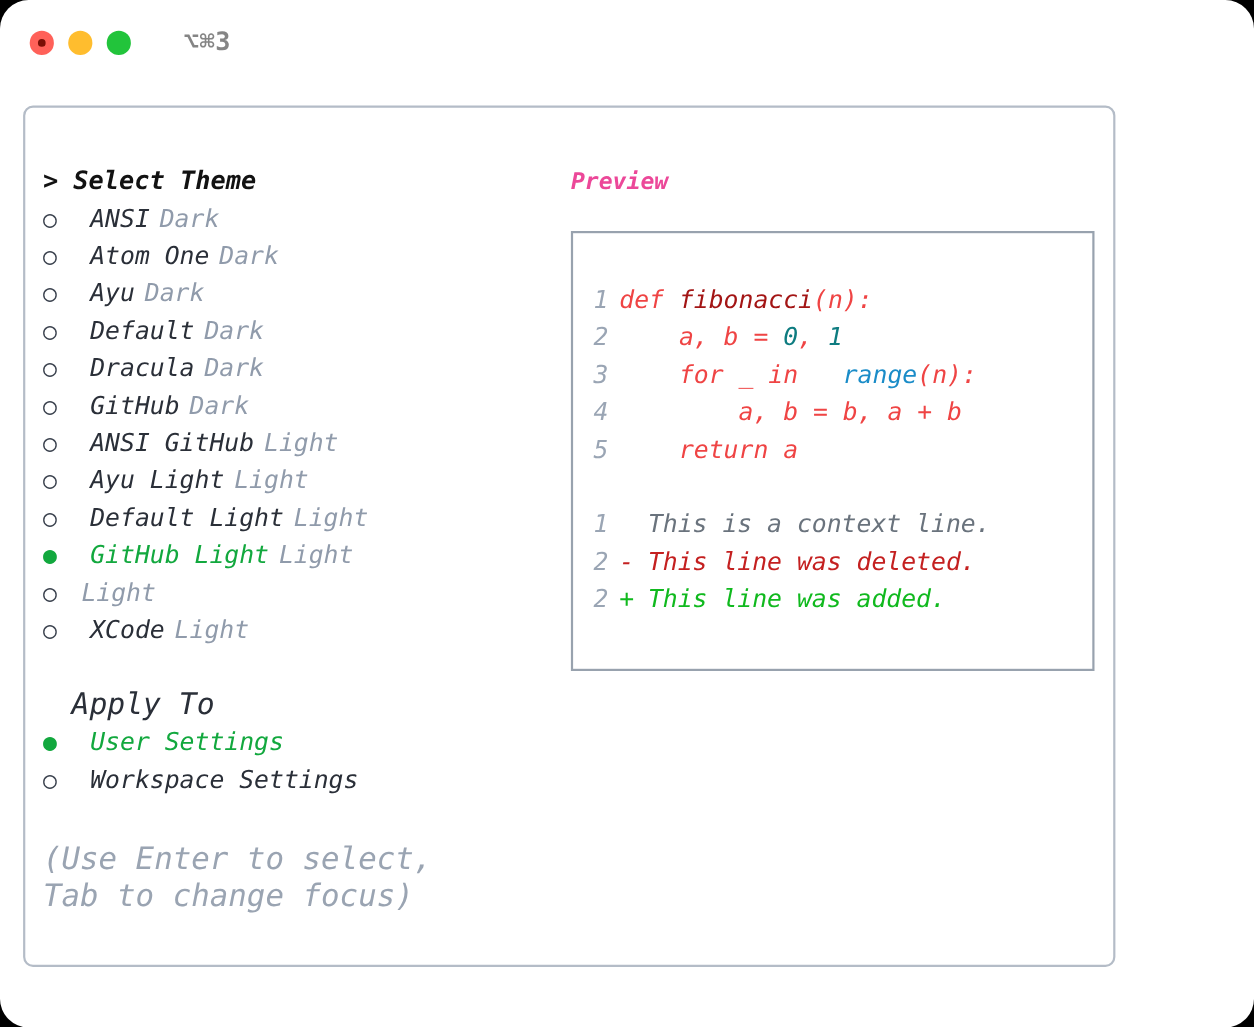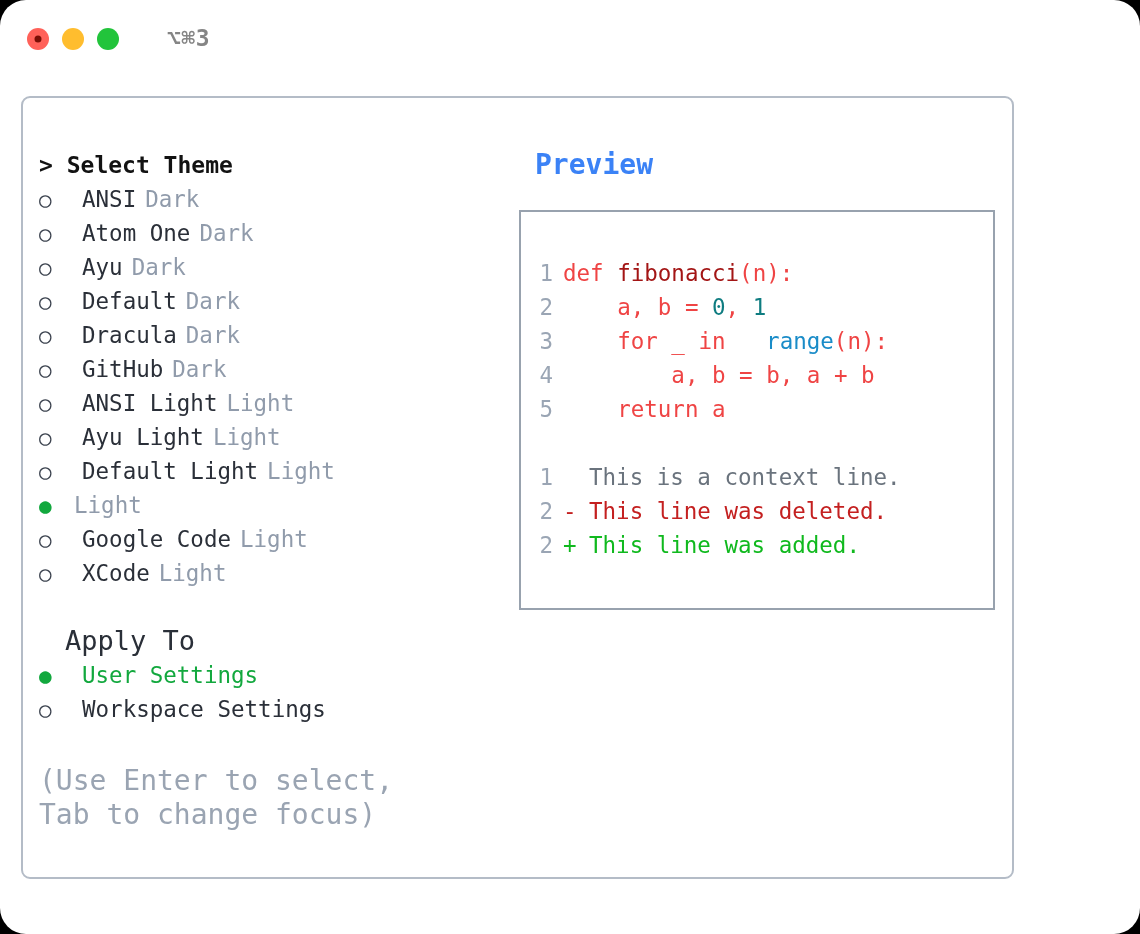--- a/index.html
+++ b/index.html
@@ -72,20 +72,21 @@
   
   .panel {
     position: absolute;
     left: 21px;
     top: 96px;
     width: 993px;
     height: 783px;
     border: 2px solid #b4bcc7;
     border-radius: 9px;
     background: #ffffff;
+    font-style: italic;
   }
 
   .content {
     position: absolute;
     left: 0; top: 0;
     width: 100%; height: 100%;
     padding: 50px 0 0 16px;
   }
 
   
@@ -142,26 +143,26 @@
     margin-top: 38px;
     font-size: 28px;
     line-height: 34px;
     color: #9aa4b2;
     width: 410px;
     white-space: pre-wrap;
   }
 
   
   .preview-title {
-    font-size: 28px;
+    font-size: 21px;
     font-weight: 700;
-    color: #3b82f6;
-    line-height: 34px;
-    height: 34px;
-    margin-left: 16px;
+    color: #ec4899;
+    line-height: 34px;
+    height: 34px;
+    margin-left: 0px;
   }
   .preview-box {
     margin-top: 28px;
     width: 476px;
     height: 400px;
     border: 2px solid #98a2ae;
     background: #ffffff;
     padding: 44px 0 0 0;
   }
   .code-line {
@@ -212,25 +213,25 @@
 
         <div class="col-left">
           <div class="section-header">&gt; Select Theme</div>
           <div id="theme-list">
               <div class="theme-row"><span class="marker">○</span><span class="theme-name">ANSI</span><span class="theme-kind">Dark</span></div>
               <div class="theme-row"><span class="marker">○</span><span class="theme-name">Atom One</span><span class="theme-kind">Dark</span></div>
               <div class="theme-row"><span class="marker">○</span><span class="theme-name">Ayu</span><span class="theme-kind">Dark</span></div>
               <div class="theme-row"><span class="marker">○</span><span class="theme-name">Default</span><span class="theme-kind">Dark</span></div>
               <div class="theme-row"><span class="marker">○</span><span class="theme-name">Dracula</span><span class="theme-kind">Dark</span></div>
               <div class="theme-row"><span class="marker">○</span><span class="theme-name">GitHub</span><span class="theme-kind">Dark</span></div>
-              <div class="theme-row"><span class="marker">○</span><span class="theme-name">ANSI Light</span><span class="theme-kind">Light</span></div>
+              <div class="theme-row"><span class="marker">○</span><span class="theme-name">ANSI GitHub</span><span class="theme-kind">Light</span></div>
               <div class="theme-row"><span class="marker">○</span><span class="theme-name">Ayu Light</span><span class="theme-kind">Light</span></div>
               <div class="theme-row"><span class="marker">○</span><span class="theme-name">Default Light</span><span class="theme-kind">Light</span></div>
-              <div class="theme-row selected"><span class="marker selected">●</span><span class="theme-kind">Light</span></div>
-              <div class="theme-row"><span class="marker">○</span><span class="theme-name">Google Code</span><span class="theme-kind">Light</span></div>
+              <div class="theme-row selected"><span class="marker selected">●</span><span class="theme-name">GitHub Light</span><span class="theme-kind">Light</span></div>
+              <div class="theme-row"><span class="marker">○</span><span class="theme-kind">Light</span></div>
               <div class="theme-row"><span class="marker">○</span><span class="theme-name">XCode</span><span class="theme-kind">Light</span></div>
             </div>
 
           <div class="spacer-row"></div>
 
           <div class="apply-header">Apply To</div>
           <div id="apply-list">
               <div class="theme-row selected"><span class="marker selected">●</span><span class="theme-name">User Settings</span></div>
               <div class="theme-row"><span class="marker">○</span><span class="theme-name">Workspace Settings</span></div>
             </div>

